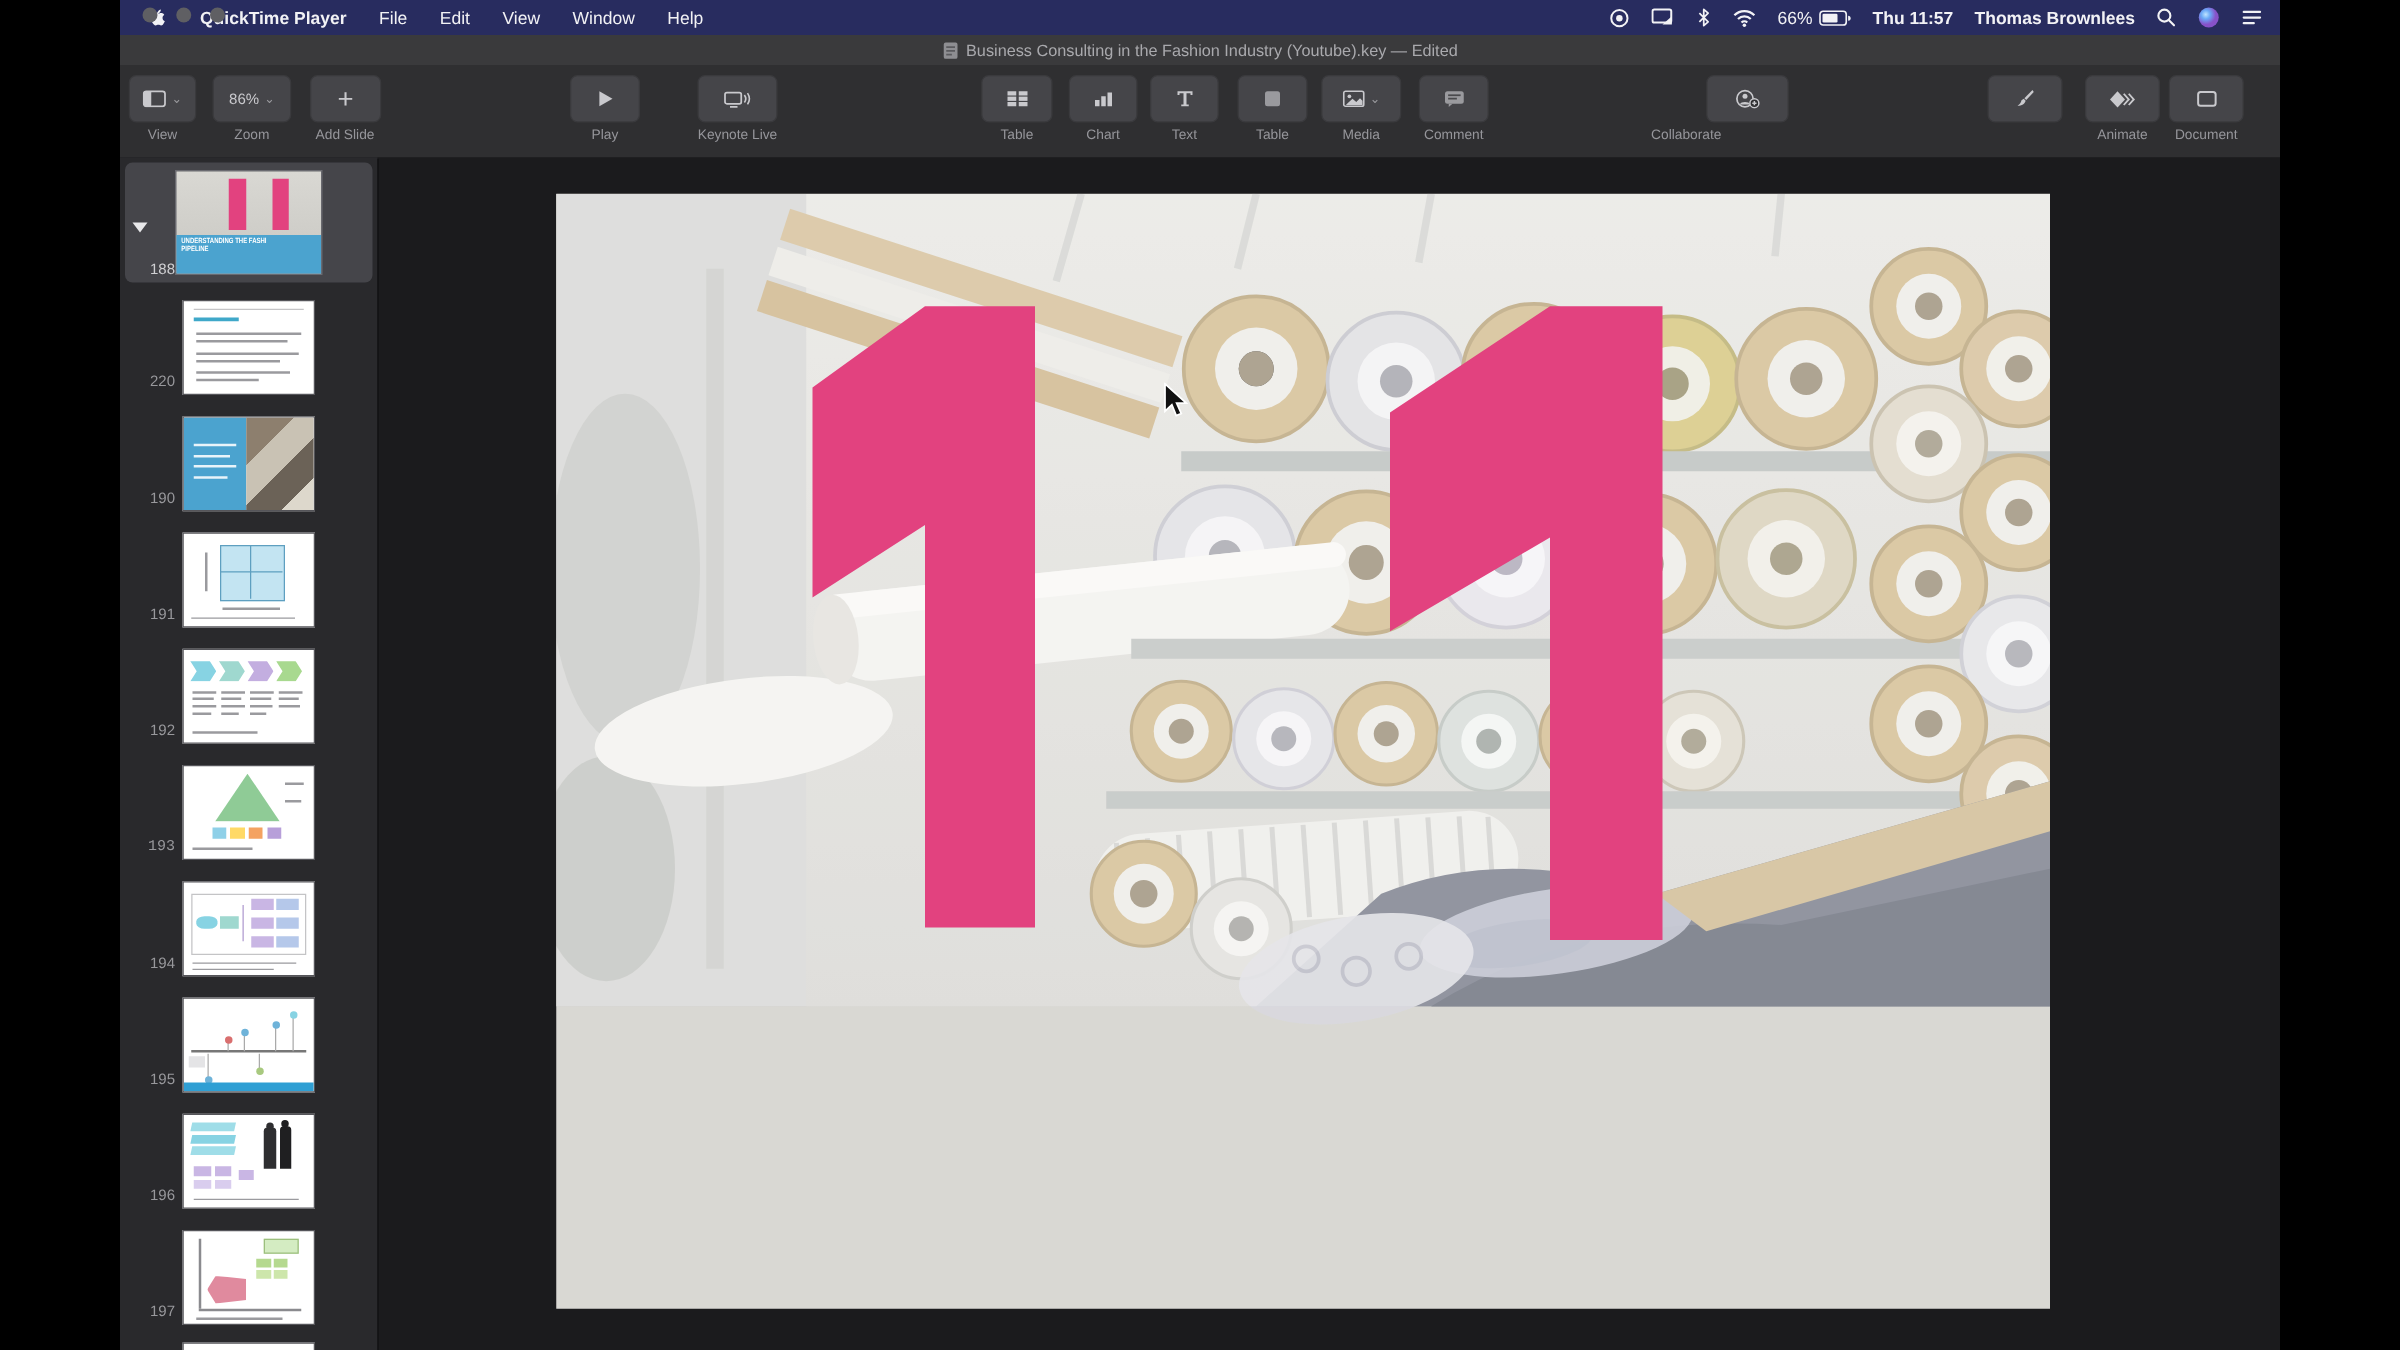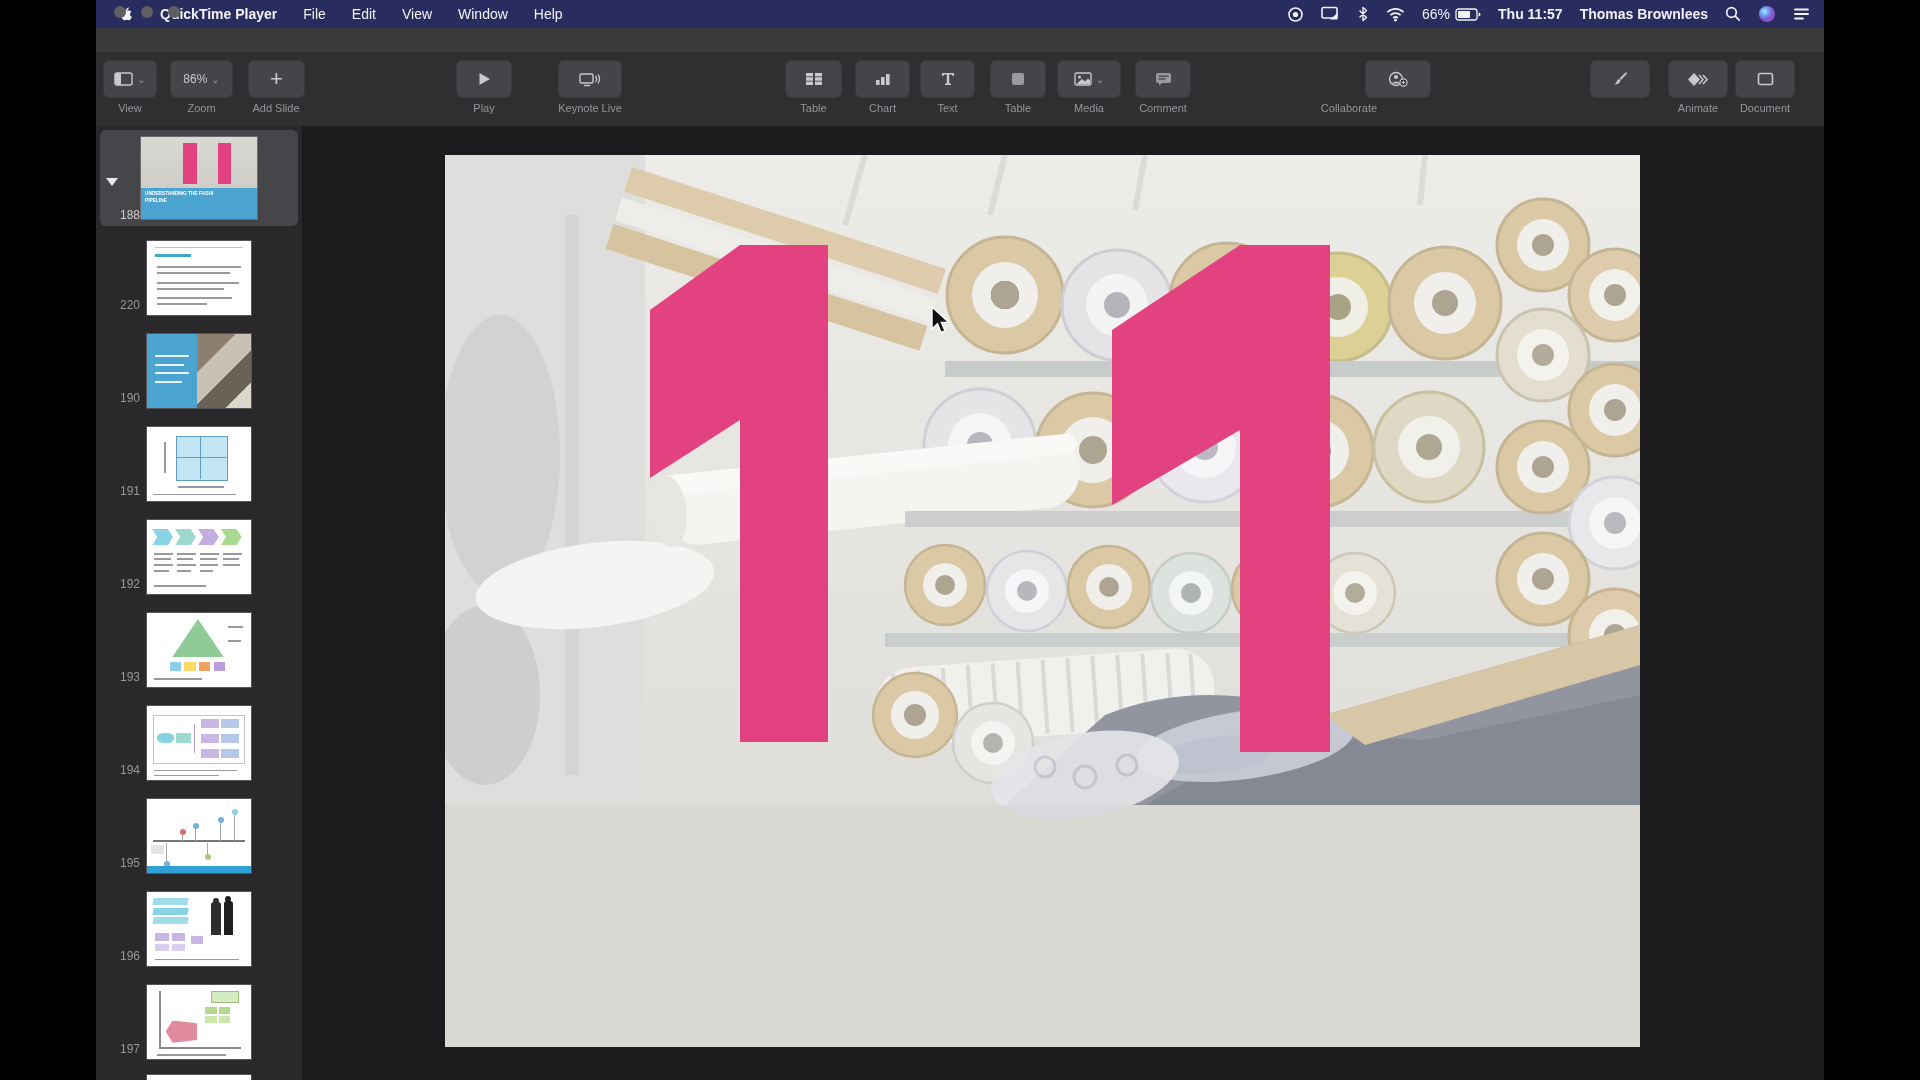--- a/index.html
+++ b/index.html
@@ -157,20 +157,29 @@
               </g>
             </svg>
       </span>
     </div>
   </div>
 
   <div id="titlebar"></div>
   <span class="tl" style="left:18px;"></span>
   <span class="tl" style="left:45px;"></span>
   <span class="tl" style="left:72px;"></span>
+  <div id="wintitle">
+    <svg width="13" height="15" viewBox="0 0 13 15">
+          <rect x="1" y="1" width="11" height="13" rx="1.5" fill="#8e8e92"></rect>
+          <rect x="3" y="4" width="7" height="1.4" fill="#5a5a5e"></rect>
+          <rect x="3" y="7" width="7" height="1.4" fill="#5a5a5e"></rect>
+          <rect x="3" y="10" width="4.5" height="1.4" fill="#5a5a5e"></rect>
+        </svg>
+    <span>Business Consulting in the Fashion Industry (Youtube).key — Edited</span>
+  </div>
 
   <div id="toolbar">
     <div class="tbtn" style="left:7px;width:54px;">
       <svg width="19" height="14" viewBox="0 0 19 14">
             <rect x="1" y="1" width="17" height="12" rx="2" fill="none" stroke="#c9c9cd" stroke-width="1.4"></rect>
             <rect x="1" y="1" width="6" height="12" rx="1" fill="#c9c9cd"></rect>
           </svg>
       <span class="chev">⌄</span>
     </div>
     <div class="tlabel" style="left:7px;width:54px;">View</div>
@@ -372,21 +381,21 @@
     <div class="thumb" style="top:486px;">
       <div class="tri193"></div>
       <div class="ln" style="left:78%;top:18%;width:14%;"></div>
       <div class="ln" style="left:78%;top:36%;width:12%;"></div>
       <div class="sq193" style="left:22%;background:#8fd0e8;"></div>
       <div class="sq193" style="left:36%;background:#ffd966;"></div>
       <div class="sq193" style="left:50%;background:#f4a261;"></div>
       <div class="sq193" style="left:64%;background:#b79fd9;"></div>
       <div class="ln" style="left:7%;top:88%;width:46%;height:1.5px;"></div>
     </div>
-    <div class="thumb-num" style="top:544px;">193</div>
+    <div class="thumb-num" style="top:544px;font-family:Liberation Mono, monospace;">193</div>
 
     <div class="thumb" style="top:579px;">
       <div class="box" style="left:6%;top:12%;width:88%;height:66%;border:1px solid #c4c4c6;"></div>
       <div class="box" style="left:10%;top:36%;width:16%;height:14%;background:#87d3e3;border-radius:40%;"></div>
       <div class="box" style="left:28%;top:36%;width:14%;height:14%;background:#9fd8cf;"></div>
       <div class="box" style="left:52%;top:18%;width:17%;height:12%;background:#c9b6e4;"></div>
       <div class="box" style="left:71%;top:18%;width:17%;height:12%;background:#b5c8ea;"></div>
       <div class="box" style="left:52%;top:38%;width:17%;height:12%;background:#c9b6e4;"></div>
       <div class="box" style="left:71%;top:38%;width:17%;height:12%;background:#b5c8ea;"></div>
       <div class="box" style="left:52%;top:58%;width:17%;height:12%;background:#c9b6e4;"></div>

